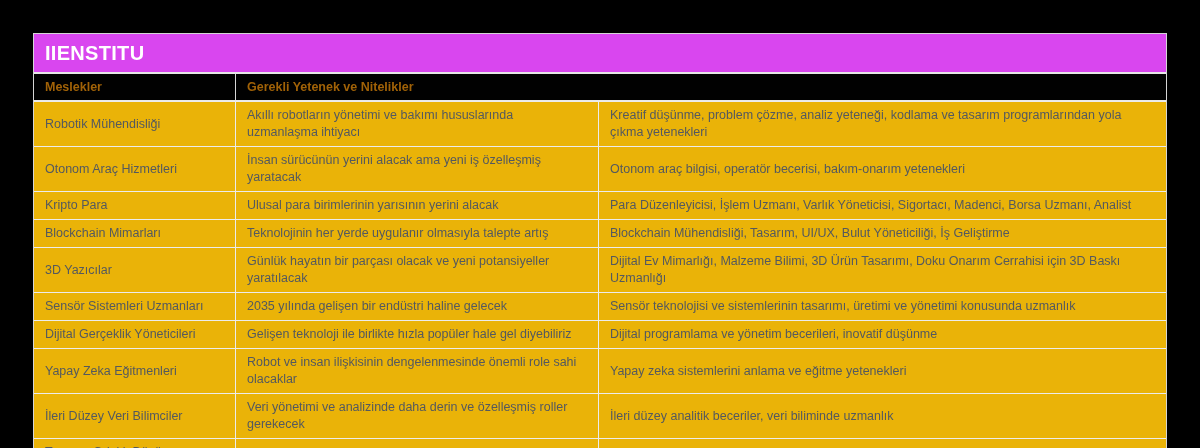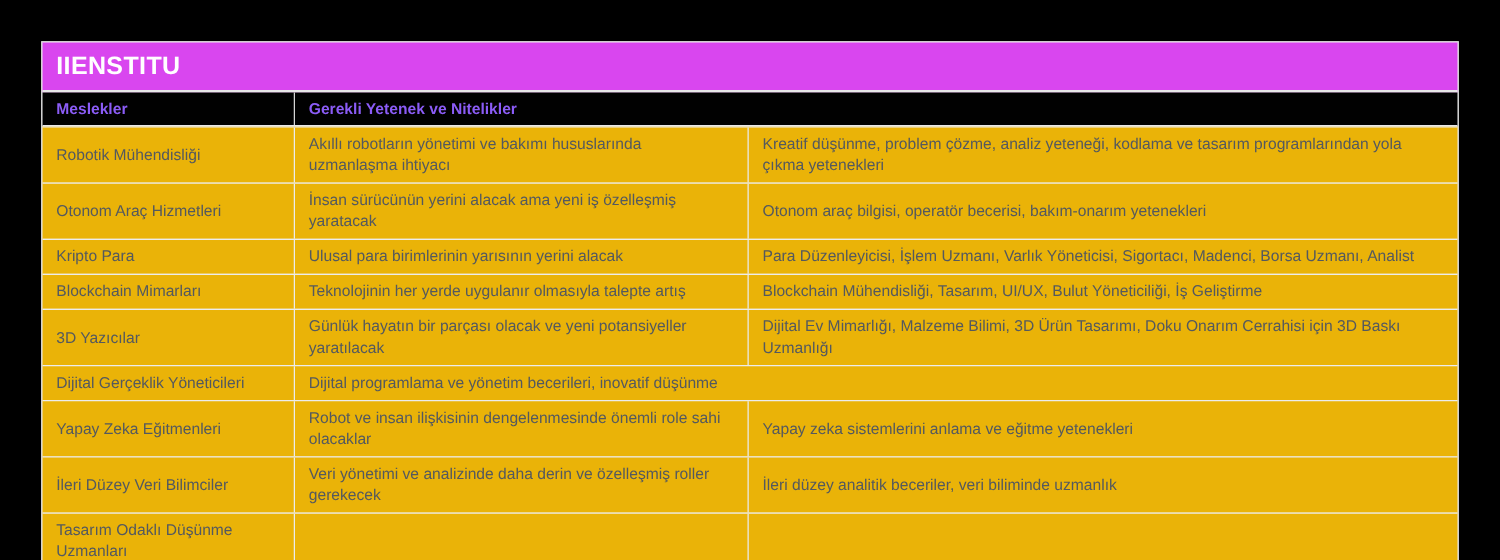--- a/index.html
+++ b/index.html
@@ -28,21 +28,21 @@
     letter-spacing: 0.3px;
     line-height: 23px;
   }
   .header-row {
     display: grid;
     grid-template-columns: 202px 363px 1fr;
     background: #010101;
     border-bottom: 1px solid #e8e8e8;
   }
   .header-cell {
-    color: #8b5cf6;
+    color: #a16207;
     font-size: 12.5px;
     font-weight: bold;
     padding: 6px 10px 6px 11px;
     line-height: 14px;
     border-right: 1px solid #d5d5d5;
   }
   .header-cell:last-child { border-right: none; }
   .row {
     display: grid;
     grid-template-columns: 202px 363px 1fr;
@@ -129,24 +129,38 @@
         <span>3D Yazıcılar</span>
       </div>
     <div class="cell">
         <span>Günlük hayatın bir parçası olacak ve yeni potansiyeller yaratılacak</span>
       </div>
     <div class="cell">
         <span>Dijital Ev Mimarlığı, Malzeme Bilimi, 3D Ürün Tasarımı, Doku Onarım Cerrahisi için 3D Baskı Uzmanlığı</span>
       </div>
   </div>
 
+  <div class="row">
+    <div class="cell">
+        <span>Sensör Sistemleri Uzmanları</span>
+      </div>
+    <div class="cell">
+        <span>2035 yılında gelişen bir endüstri haline gelecek</span>
+      </div>
+    <div class="cell">
+        <span>Sensör teknolojisi ve sistemlerinin tasarımı, üretimi ve yönetimi konusunda uzmanlık</span>
+      </div>
+  </div>
 
   <div class="row">
     <div class="cell">
         <span>Dijital Gerçeklik Yöneticileri</span>
+      </div>
+    <div class="cell">
+        <span>Gelişen teknoloji ile birlikte hızla popüler hale gel diyebiliriz</span>
       </div>
     <div class="cell">
         <span>Dijital programlama ve yönetim becerileri, inovatif düşünme</span>
       </div>
   </div>
 
   <div class="row">
     <div class="cell">
         <span>Yapay Zeka Eğitmenleri</span>
       </div>

